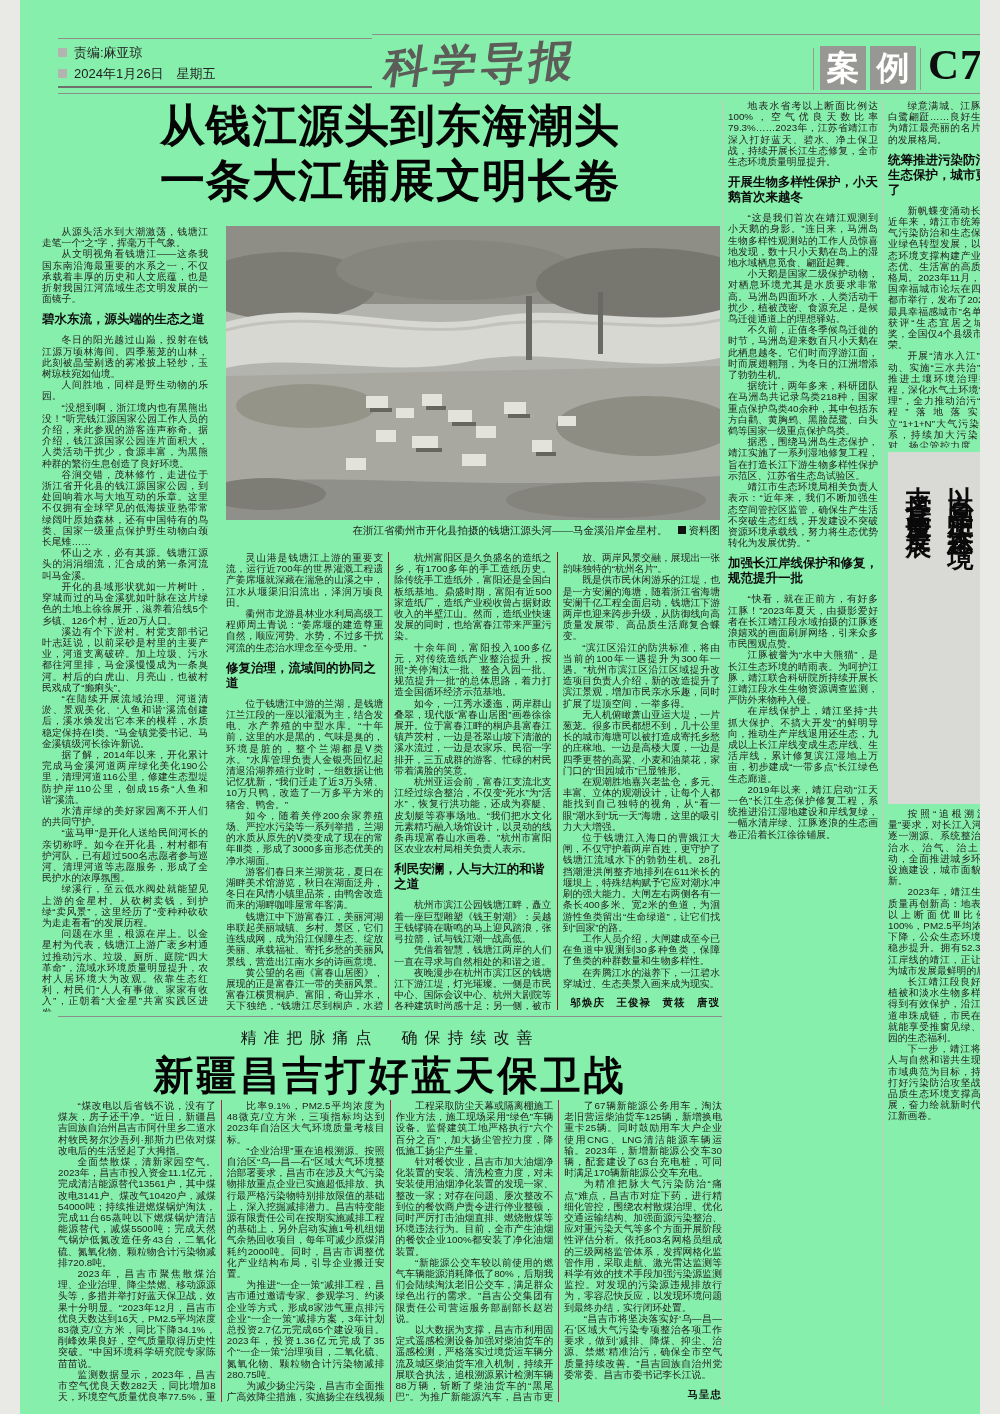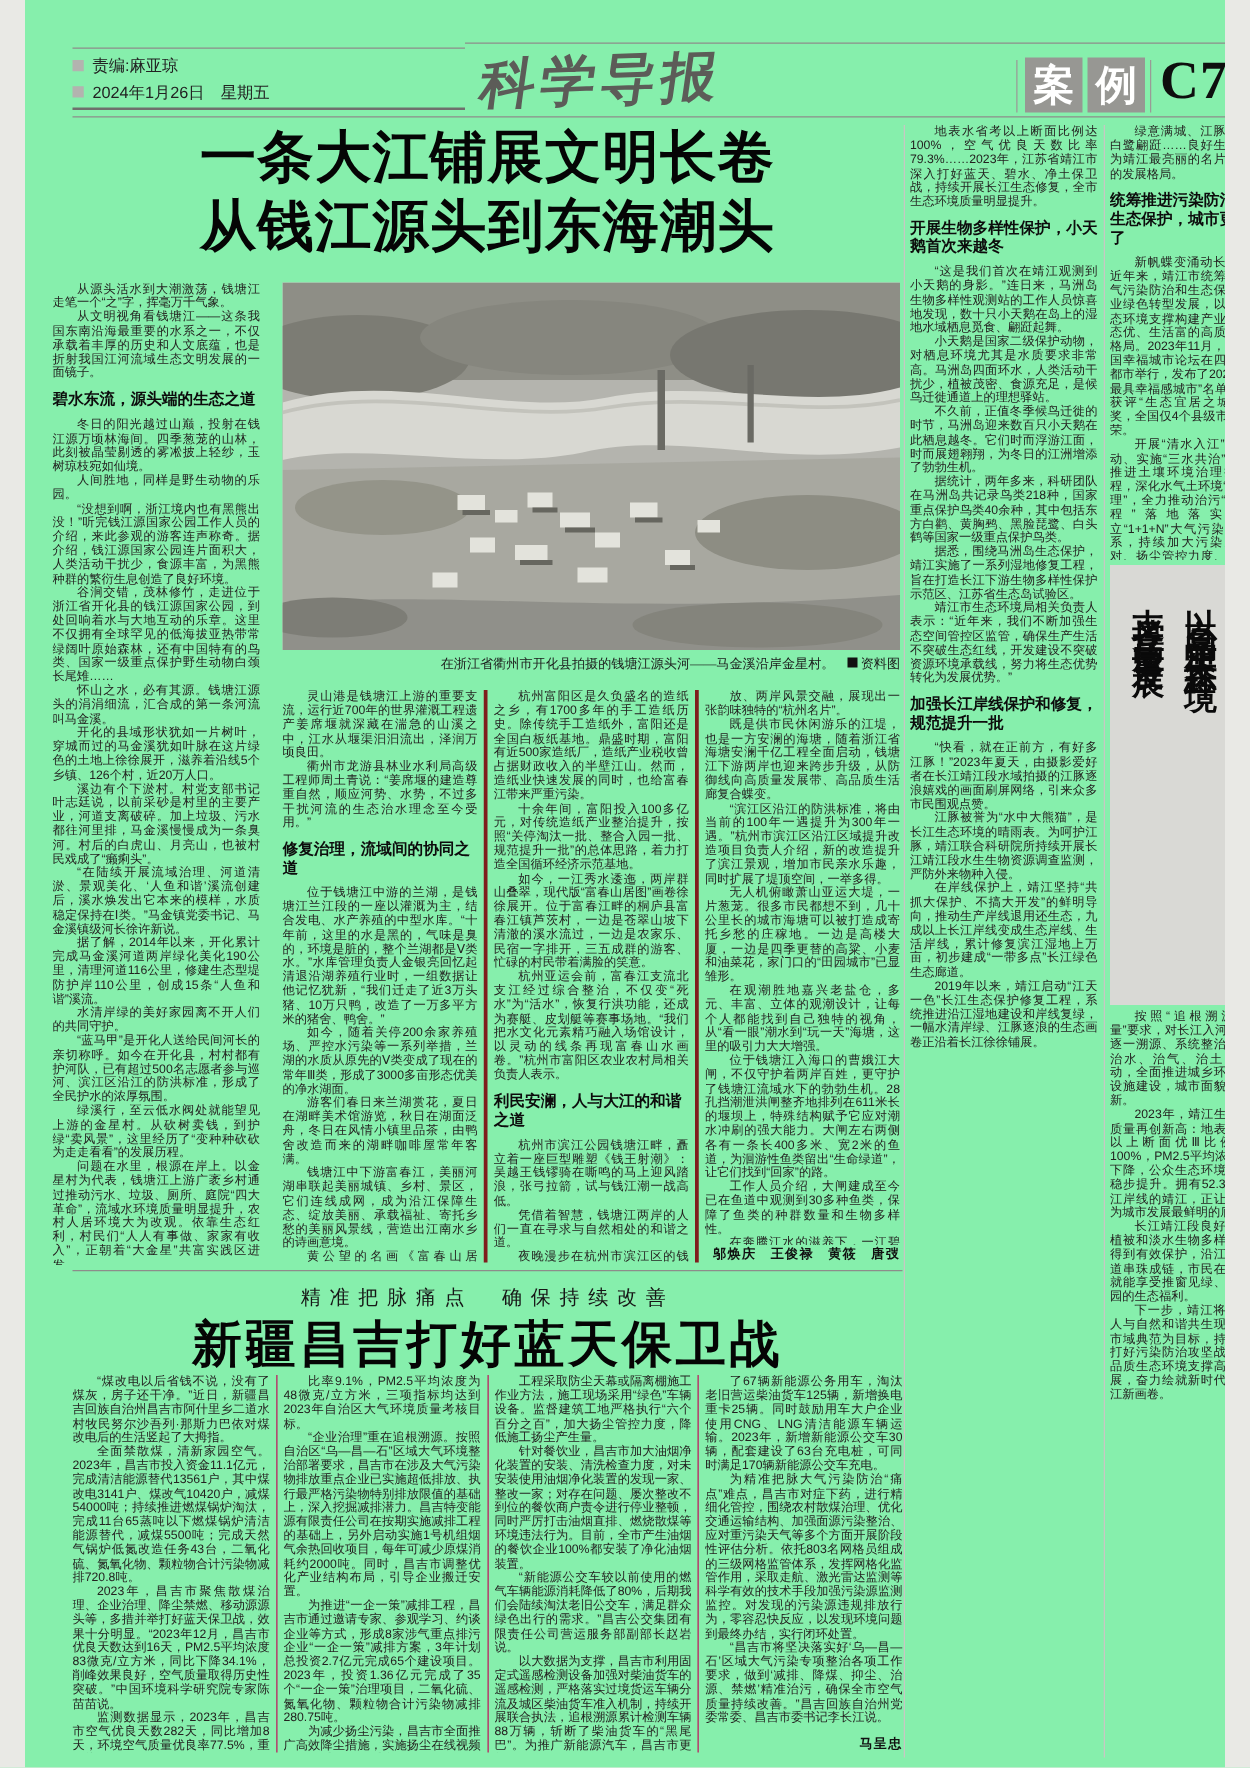--- a/index.html
+++ b/index.html
@@ -33,21 +33,21 @@
 
   .col1 { position:absolute; left:22px; top:226px; width:166px; height:786px; overflow:hidden; }
 
   .photo { position:absolute; left:206px; top:226px; width:494px; height:294px; overflow:hidden; background:#b9b9b4; }
   .caption { position:absolute; left:206px; top:524px; width:494px; font-size:10.5px; text-align:right;
              color:#1a1a1a; font-family:"Liberation Serif", serif; }
   .caption .credit-sq { display:inline-block; width:8px; height:8px; background:#111; margin:0 3px 0 10px; }
   .caption b { font-weight:normal; }
 
   .cols3 { position:absolute; left:206px; top:552px; width:494px; height:458px; display:flex; }
-  .ncol { width:158px; padding-right:5px; margin-right:5px; border-right:3px solid #7f1d1d; overflow:hidden; }
+  .ncol { width:158px; padding-right:5px; margin-right:5px; border-right:1px solid #7f1d1d; overflow:hidden; }
   .ncol:last-child { border-right:none; margin-right:0; padding-right:0; }
   .ncol.with-byline { display:flex; flex-direction:column; }
   .ncol.with-byline .flow { flex:1; overflow:hidden; }
 
   
   .kicker { position:absolute; left:38px; top:1028px; width:664px; text-align:center;
             font-size:16px; letter-spacing:7px; color:#161616; }
   .headline-2 { position:absolute; left:38px; top:1048px; width:664px; text-align:center;
                 font-family:"Liberation Serif", serif; font-weight:900; font-size:40px;
                 letter-spacing:3px; color:#050505; }
@@ -89,42 +89,42 @@
     </div>
   </div>
   <div class="masthead">科学导报</div>
   <div class="v-rule" style="left:793px; top:48px; height:42px; background:#9a9a96;"></div>
   <div class="sec-box" style="left:800px;">案</div>
   <div class="sec-box" style="left:850px;">例</div>
   <div class="v-rule" style="left:900px; top:48px; height:42px; background:#9a9a96;"></div>
   <div class="pageno">C7</div>
 
   <div class="headline-main">
+    <div>从钱江源头到东海潮头</div>
     <div>一条大江铺展文明长卷</div>
-    <div>从钱江源头到东海潮头</div>
   </div>
 
   <div class="col1">
     <div>
         <p class="para">从源头活水到大潮激荡，钱塘江走笔一个“之”字，挥毫万千气象。</p>
         <p class="para">从文明视角看钱塘江——这条我国东南沿海最重要的水系之一，不仅承载着丰厚的历史和人文底蕴，也是折射我国江河流域生态文明发展的一面镜子。</p>
       </div>
     <h3 class="subhead">碧水东流，源头端的生态之道</h3>
     <div>
         <p class="para">冬日的阳光越过山巅，投射在钱江源万顷林海间。四季葱茏的山林，此刻被晶莹剔透的雾凇披上轻纱，玉树琼枝宛如仙境。</p>
         <p class="para">人间胜地，同样是野生动物的乐园。</p>
         <p class="para">“没想到啊，浙江境内也有黑熊出没！”听完钱江源国家公园工作人员的介绍，来此参观的游客连声称奇。据介绍，钱江源国家公园连片面积大，人类活动干扰少，食源丰富，为黑熊种群的繁衍生息创造了良好环境。</p>
         <p class="para">谷涧交错，茂林修竹，走进位于浙江省开化县的钱江源国家公园，到处回响着水与大地互动的乐章。这里不仅拥有全球罕见的低海拔亚热带常绿阔叶原始森林，还有中国特有的鸟类、国家一级重点保护野生动物白颈长尾雉……</p>
         <p class="para">怀山之水，必有其源。钱塘江源头的涓涓细流，汇合成的第一条河流叫马金溪。</p>
         <p class="para">开化的县域形状犹如一片树叶，穿城而过的马金溪犹如叶脉在这片绿色的土地上徐徐展开，滋养着沿线5个乡镇、126个村，近20万人口。</p>
         <p class="para">溪边有个下淤村。村党支部书记叶志廷说，以前采砂是村里的主要产业，河道支离破碎。加上垃圾、污水都往河里排，马金溪慢慢成为一条臭河。村后的白虎山、月亮山，也被村民戏成了“癞痢头”。</p>
         <p class="para">“在陆续开展流域治理、河道清淤、景观美化、‘人鱼和谐’溪流创建后，溪水焕发出它本来的模样，水质稳定保持在Ⅰ类。”马金镇党委书记、马金溪镇级河长徐许新说。</p>
         <p class="para">据了解，2014年以来，开化累计完成马金溪河道两岸绿化美化190公里，清理河道116公里，修建生态型堤防护岸110公里，创成15条“人鱼和谐”溪流。</p>
         <p class="para">水清岸绿的美好家园离不开人们的共同守护。</p>
-        <p class="para">“蓝马甲”是开化人送给民间河长的亲切称呼。如今在开化县，村村都有护河队，已有超过500名志愿者参与巡河、滨江区沿江的防洪标准，形成了全民护水的浓厚氛围。</p>
+        <p class="para">“蓝马甲”是开化人送给民间河长的亲切称呼。如今在开化县，村村都有护河队，已有超过500名志愿者参与巡河、清理河道等志愿服务，形成了全民护水的浓厚氛围。</p>
         <p class="para">绿溪行，至云低水阀处就能望见上游的金星村。从砍树卖钱，到护绿“卖风景”，这里经历了“变种种砍砍为走走看看”的发展历程。</p>
         <p class="para">问题在水里，根源在岸上。以金星村为代表，钱塘江上游广袤乡村通过推动污水、垃圾、厕所、庭院“四大革命”，流域水环境质量明显提升，农村人居环境大为改观。依靠生态红利，村民们“人人有事做、家家有收入”，正朝着“大金星”共富实践区进发。</p>
       </div>
   </div>
 
   <div class="photo">
     <svg width="494" height="294" viewBox="0 0 494 294" preserveAspectRatio="none">
       <rect x="0" y="0" width="494" height="294" fill="#b4b4ae"></rect>
       <rect x="0" y="0" width="494" height="78" fill="#8e8e86"></rect>
       <ellipse cx="60" cy="60" rx="90" ry="34" fill="#7c7c74"></ellipse>

